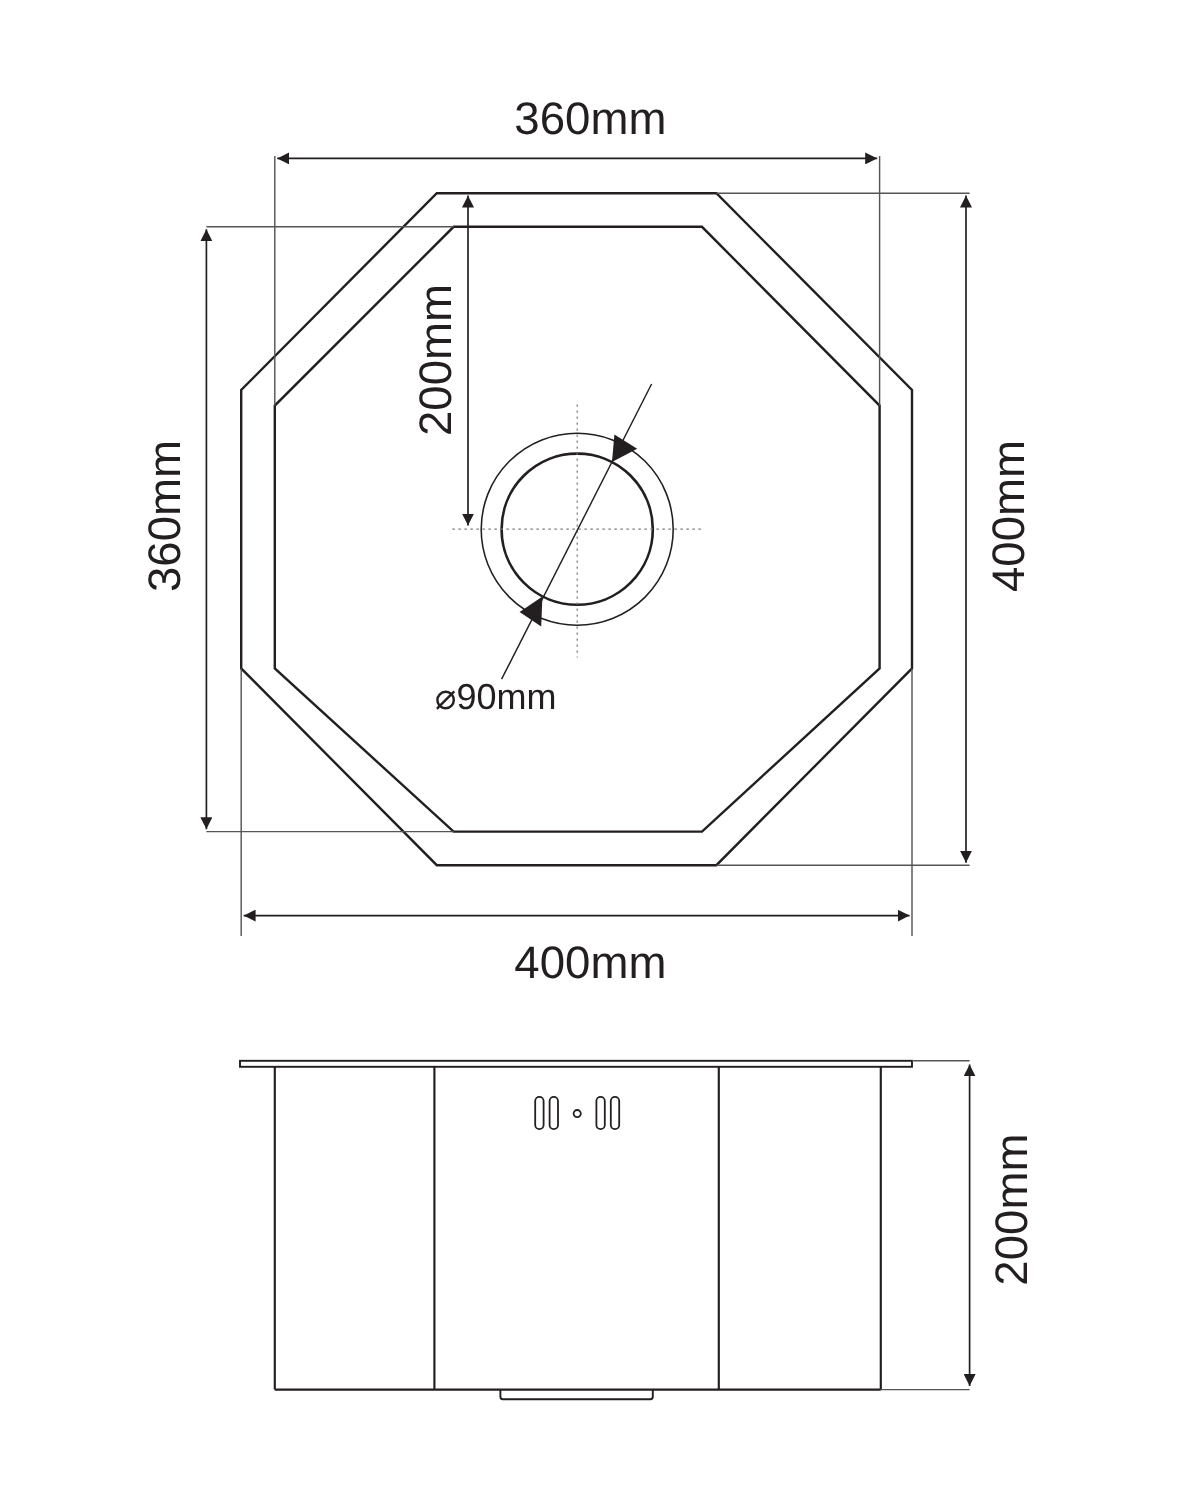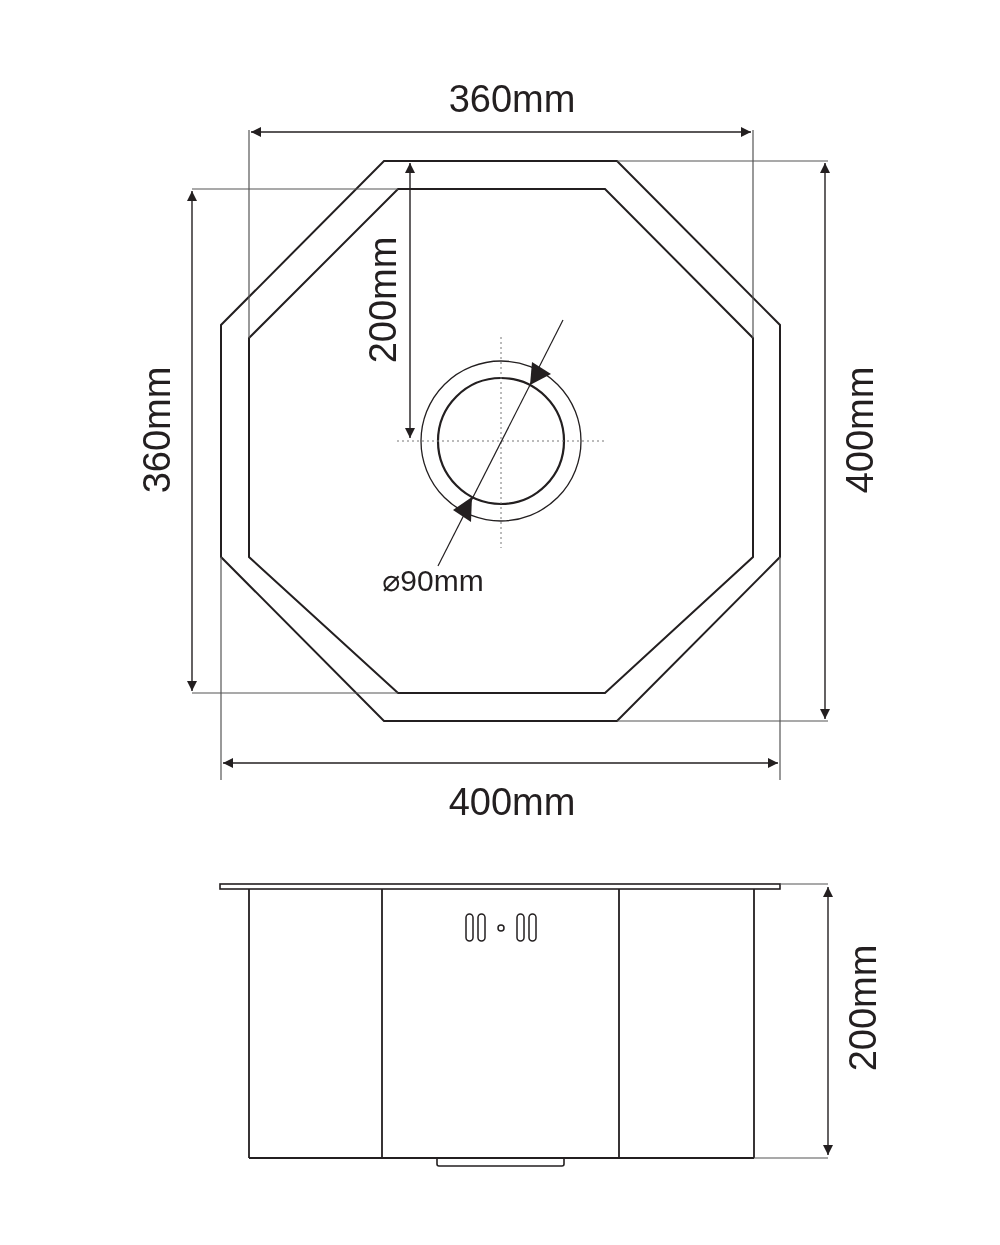--- a/index.html
+++ b/index.html
@@ -1,17 +1,17 @@
 <!DOCTYPE html>
 <html><head>
   <meta charset="utf-8">
   <style>
     html, body { margin: 0; padding: 0; background: #ffffff; }
     body { width: 1000px; height: 1245px; overflow: hidden; }
-    .canvas { position: relative; width: 816px; height: 1245px; margin-left: 20px; }
+    .canvas { position: relative; width: 816px; height: 1245px; }
     svg { position: absolute; left: 0; top: 0; }
     .lbl { font-family: "Liberation Sans", sans-serif; fill: #231f20; }
   </style>
 </head>
 <body>
 
 <div class="canvas">
 <svg width="1000" height="1245" viewBox="0 0 1000 1245" xmlns="http://www.w3.org/2000/svg">
   <defs>
     <marker id="arr" viewBox="0 0 10 10" refX="10" refY="5" markerWidth="10" markerHeight="10" markerUnits="userSpaceOnUse" orient="auto-start-reverse">

